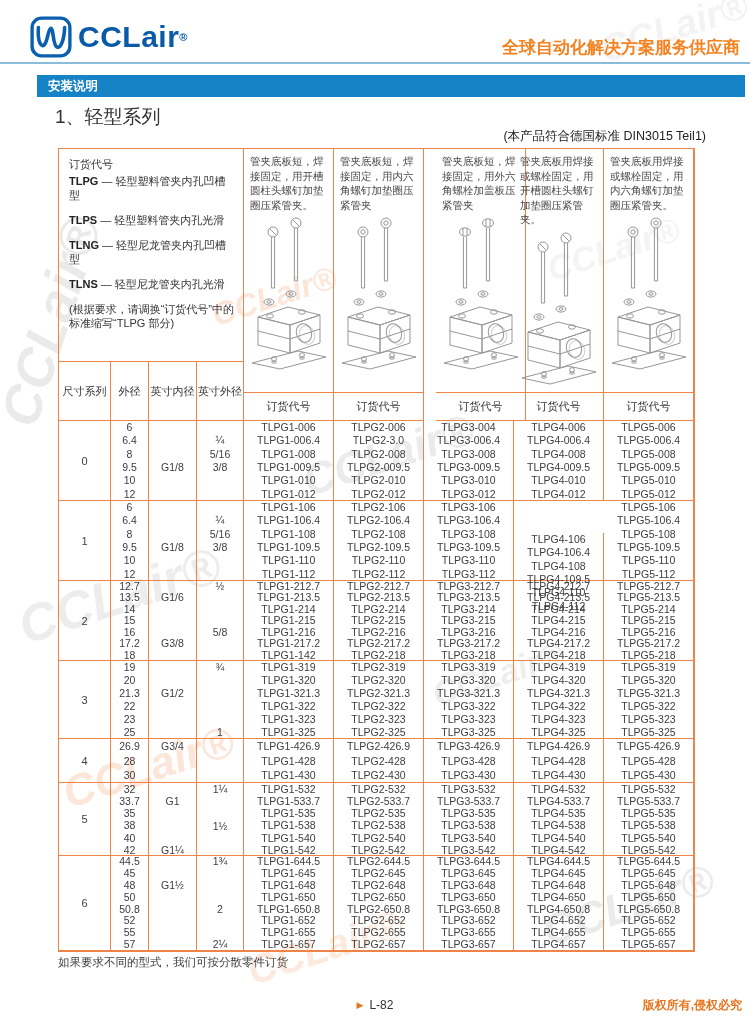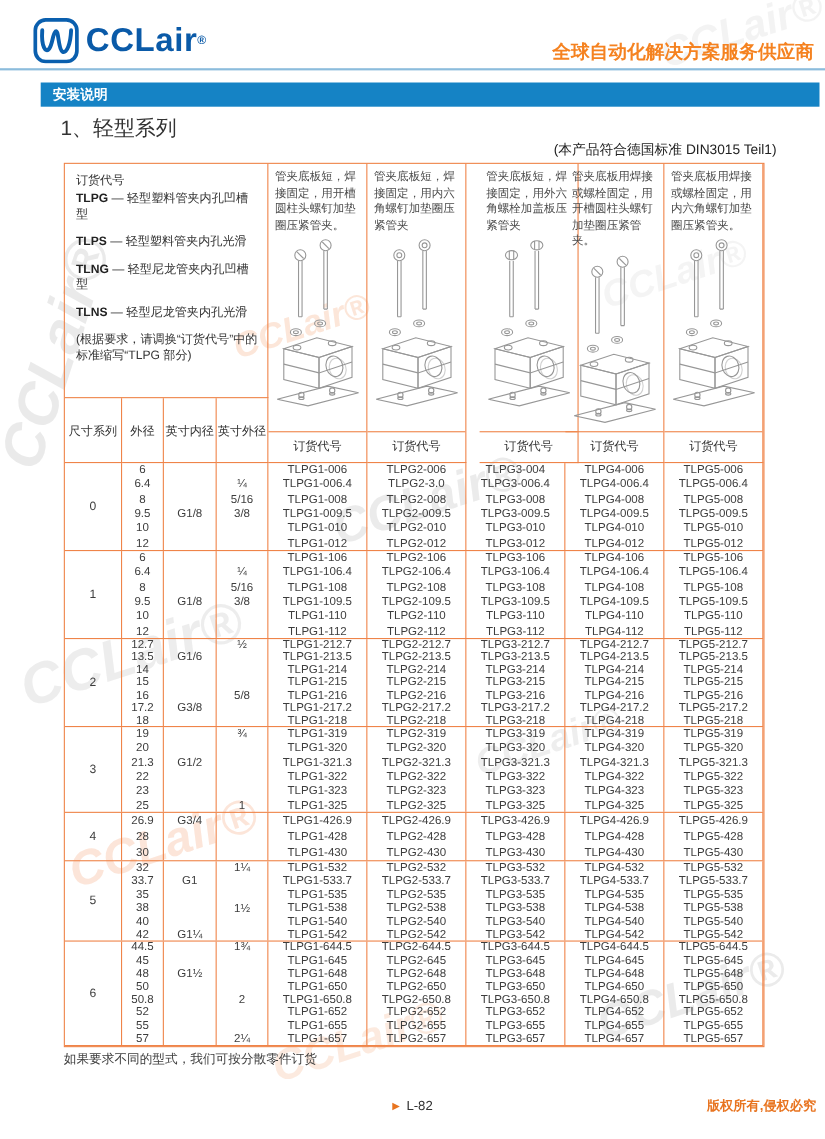--- a/index.html
+++ b/index.html
@@ -373,21 +373,21 @@
           <div class="lline" style="height: 13.3333px; line-height: 13.3333px;">TLPG2-112</div>
         </div>
         <div class="tcell" style="width: 90px;">
           <div class="lline" style="height: 13.3333px; line-height: 13.3333px;">TLPG3-106</div>
           <div class="lline" style="height: 13.3333px; line-height: 13.3333px;">TLPG3-106.4</div>
           <div class="lline" style="height: 13.3333px; line-height: 13.3333px;">TLPG3-108</div>
           <div class="lline" style="height: 13.3333px; line-height: 13.3333px;">TLPG3-109.5</div>
           <div class="lline" style="height: 13.3333px; line-height: 13.3333px;">TLPG3-110</div>
           <div class="lline" style="height: 13.3333px; line-height: 13.3333px;">TLPG3-112</div>
         </div>
-        <div class="tcell" style="width: 90px;">
+        <div class="tcell" style="width: 90px; margin-top: 32px;">
           <div class="lline" style="height: 13.3333px; line-height: 13.3333px;">TLPG4-106</div>
           <div class="lline" style="height: 13.3333px; line-height: 13.3333px;">TLPG4-106.4</div>
           <div class="lline" style="height: 13.3333px; line-height: 13.3333px;">TLPG4-108</div>
           <div class="lline" style="height: 13.3333px; line-height: 13.3333px;">TLPG4-109.5</div>
           <div class="lline" style="height: 13.3333px; line-height: 13.3333px;">TLPG4-110</div>
           <div class="lline" style="height: 13.3333px; line-height: 13.3333px;">TLPG4-112</div>
         </div>
         <div class="tcell" style="width: 90px;">
           <div class="lline" style="height: 13.3333px; line-height: 13.3333px;">TLPG5-106</div>
           <div class="lline" style="height: 13.3333px; line-height: 13.3333px;">TLPG5-106.4</div>
@@ -418,21 +418,21 @@
           <div class="inchv" style="top: 0px; height: 11.4286px; line-height: 11.4286px;">½</div>
           <div class="inchv" style="top: 45.7143px; height: 11.4286px; line-height: 11.4286px;">5/8</div>
         </div>
         <div class="tcell" style="width: 90px;">
           <div class="lline" style="height: 11.4286px; line-height: 11.4286px;">TLPG1-212.7</div>
           <div class="lline" style="height: 11.4286px; line-height: 11.4286px;">TLPG1-213.5</div>
           <div class="lline" style="height: 11.4286px; line-height: 11.4286px;">TLPG1-214</div>
           <div class="lline" style="height: 11.4286px; line-height: 11.4286px;">TLPG1-215</div>
           <div class="lline" style="height: 11.4286px; line-height: 11.4286px;">TLPG1-216</div>
           <div class="lline" style="height: 11.4286px; line-height: 11.4286px;">TLPG1-217.2</div>
-          <div class="lline" style="height: 11.4286px; line-height: 11.4286px;">TLPG1-218</div>
+          <div class="lline" style="height: 11.4286px; line-height: 11.4286px;">TLPG1-142</div>
         </div>
         <div class="tcell" style="width: 90px;">
           <div class="lline" style="height: 11.4286px; line-height: 11.4286px;">TLPG2-212.7</div>
           <div class="lline" style="height: 11.4286px; line-height: 11.4286px;">TLPG2-213.5</div>
           <div class="lline" style="height: 11.4286px; line-height: 11.4286px;">TLPG2-214</div>
           <div class="lline" style="height: 11.4286px; line-height: 11.4286px;">TLPG2-215</div>
           <div class="lline" style="height: 11.4286px; line-height: 11.4286px;">TLPG2-216</div>
           <div class="lline" style="height: 11.4286px; line-height: 11.4286px;">TLPG2-217.2</div>
           <div class="lline" style="height: 11.4286px; line-height: 11.4286px;">TLPG2-218</div>
         </div>

